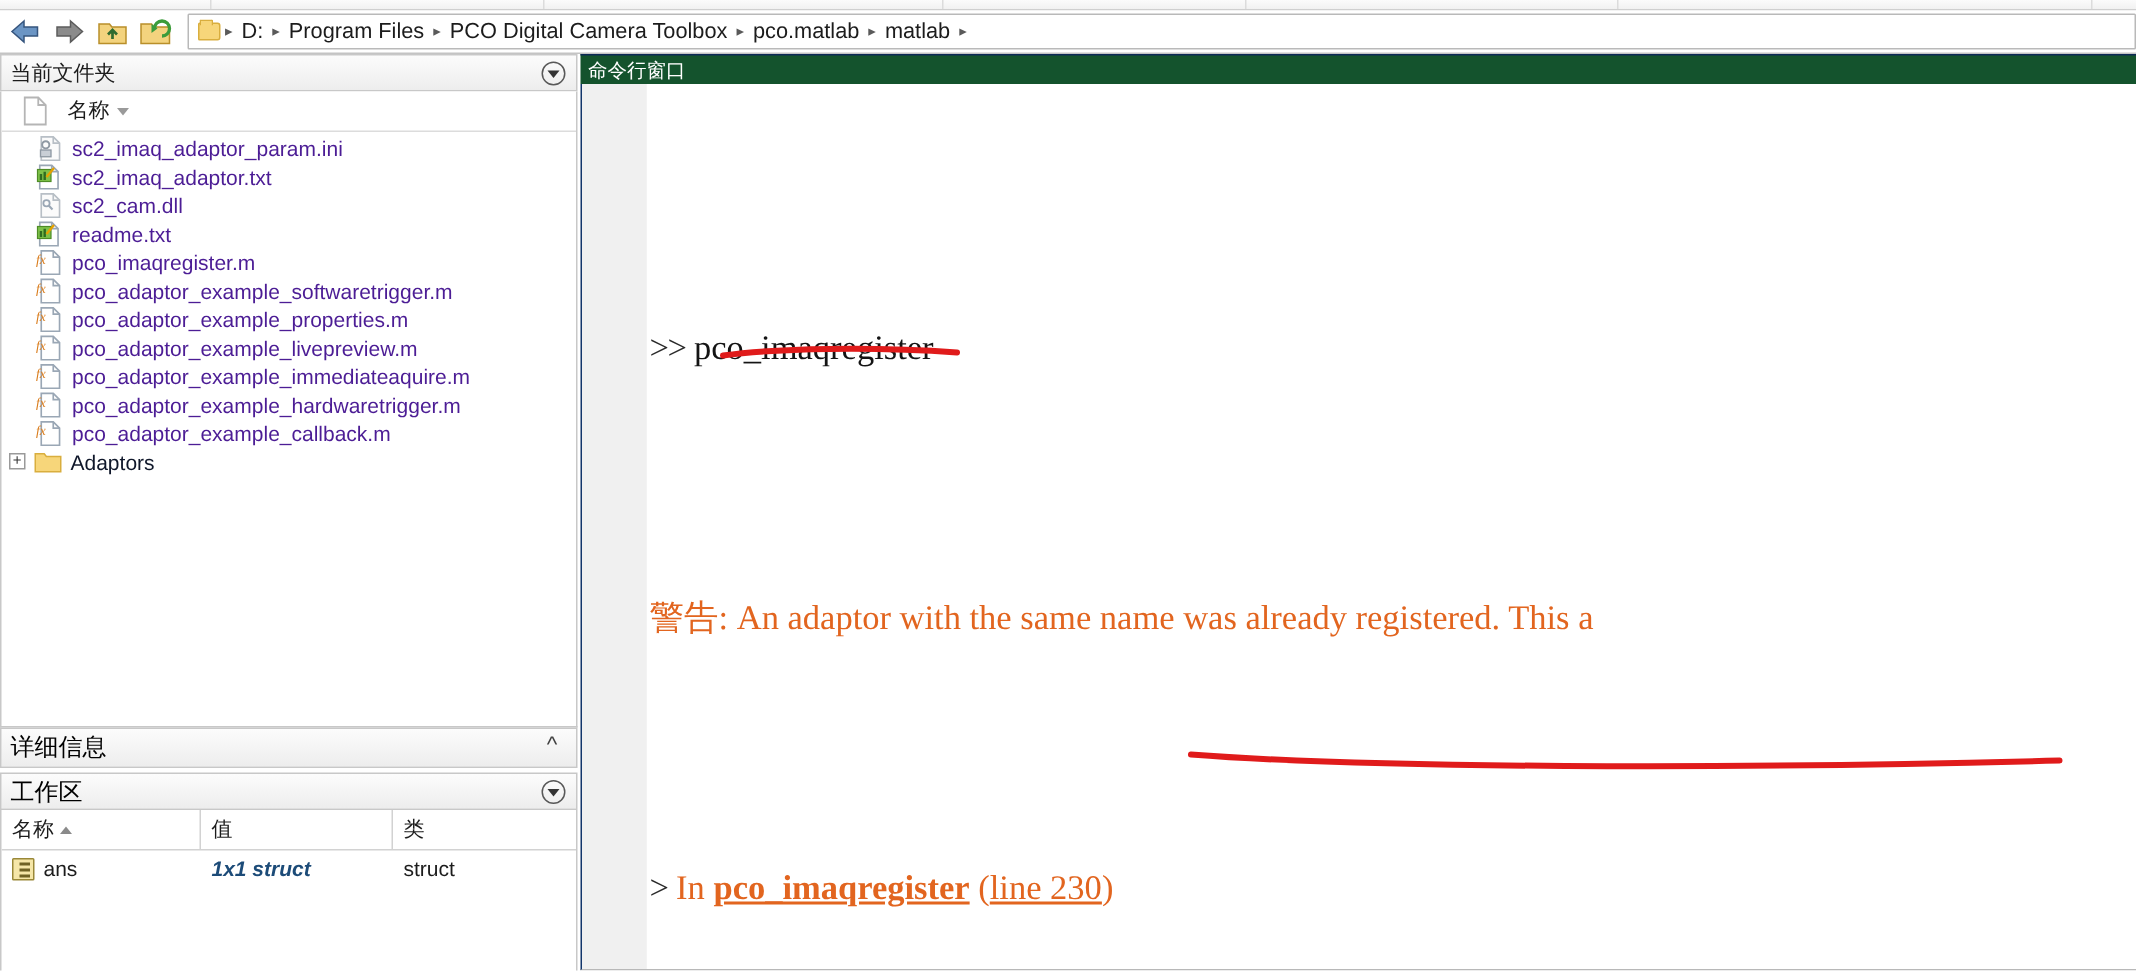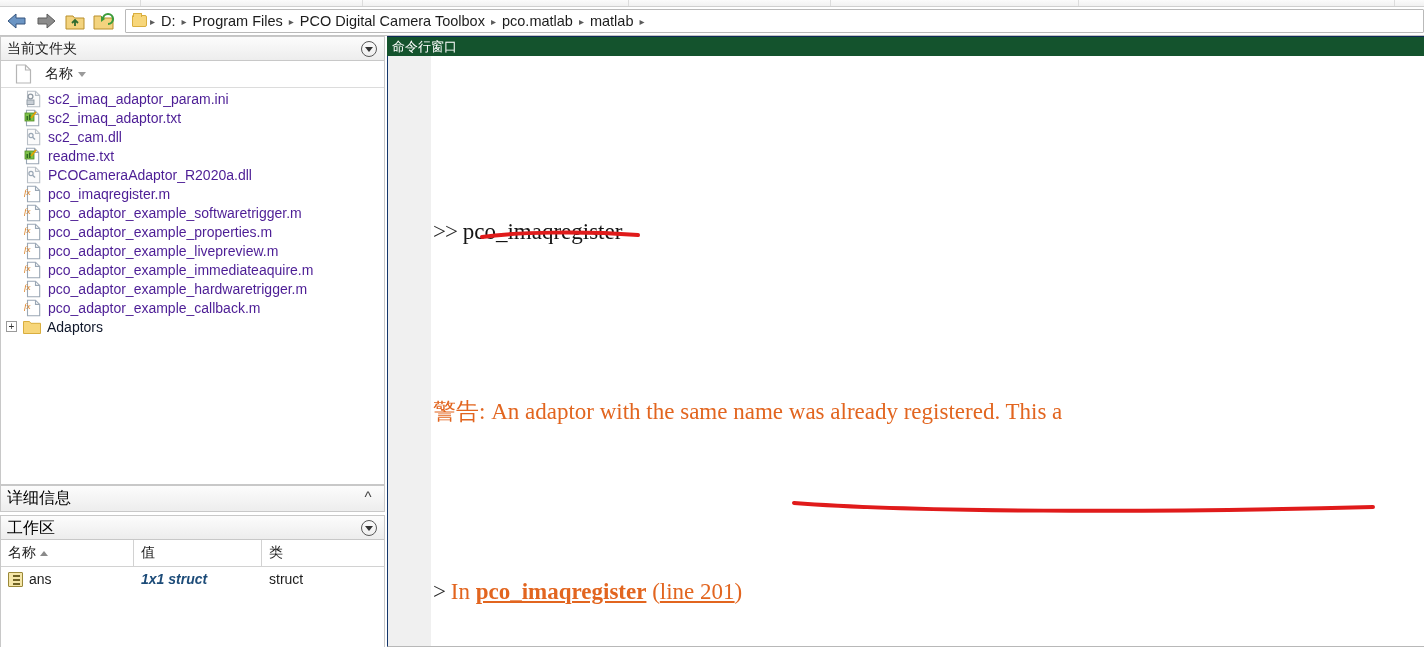--- a/index.html
+++ b/index.html
@@ -284,29 +284,20 @@
                 <path d="M11.5 1.2 v4.2 h4.2" fill="none" stroke="#9aa7b5" stroke-width="1.1"></path>
                 <rect x="2" y="4" width="9" height="8" fill="#7fc24a" stroke="#4e8c25" stroke-width="0.8"></rect>
                 <rect x="3.5" y="7" width="1.6" height="4" fill="#2f6b1f"></rect>
                 <rect x="6" y="5.5" width="1.6" height="5.5" fill="#2f6b1f"></rect>
                 <path d="M8 9 L13 3" stroke="#e6a100" stroke-width="1.6"></path>
               </svg></span>
             <span class="fname">readme.txt</span>
           </div>
           <div class="frow">
             <span class="ficon"><svg width="20" height="18" viewBox="0 0 20 18">
-                <path d="M4.5 1.2 h8 l4.2 4.2 v11.4 h-12.2 Z" fill="#fbfbfb" stroke="#b8bfc6" stroke-width="1.1"></path>
-                <path d="M12.5 1.2 v4.2 h4.2" fill="none" stroke="#b8bfc6" stroke-width="1.1"></path>
-                <circle cx="8" cy="7.5" r="2.1" fill="none" stroke="#9aa7b5" stroke-width="1.2"></circle>
-                <path d="M9.6 9.2 L12 11.6" stroke="#9aa7b5" stroke-width="1.4"></path>
-              </svg></span>
-            <span class="fname">PCOCameraAdaptor_R2020a.dll</span>
-          </div>
-          <div class="frow">
-            <span class="ficon"><svg width="20" height="18" viewBox="0 0 20 18">
                 <path d="M4.5 1.2 h8 l4.2 4.2 v11.4 h-12.2 Z" fill="#ffffff" stroke="#9aa7b5" stroke-width="1.1"></path>
                 <path d="M12.5 1.2 v4.2 h4.2" fill="none" stroke="#9aa7b5" stroke-width="1.1"></path>
                 <text x="1" y="10" font-family="Liberation Serif, serif" font-style="italic" font-size="9" fill="#d97b1a">fx</text>
               </svg></span>
             <span class="fname">pco_imaqregister.m</span>
           </div>
           <div class="frow">
             <span class="ficon"><svg width="20" height="18" viewBox="0 0 20 18">
                 <path d="M4.5 1.2 h8 l4.2 4.2 v11.4 h-12.2 Z" fill="#ffffff" stroke="#9aa7b5" stroke-width="1.1"></path>
                 <path d="M12.5 1.2 v4.2 h4.2" fill="none" stroke="#9aa7b5" stroke-width="1.1"></path>
@@ -405,21 +396,21 @@
       <span>命令行窗口</span>
     </div>
     <div class="cmd-body">
       <div class="cmd-gutter"></div>
       <div class="cmd-text">
 
         <div class="cl"><span class="prompt">&gt;&gt;</span><span> pco_imaqregister</span></div>
 
         <div class="cl orange"><span>警告: An adaptor with the same name was already registered. This a</span></div>
 
-        <div class="cl orange"><span class="prompt orange">&gt;</span><span> In </span><span class="link-orange">pco_imaqregister</span><span> (</span><span class="link-orange2">line 201</span><span>)</span></div>
+        <div class="cl orange"><span class="prompt orange">&gt;</span><span> In </span><span class="link-orange">pco_imaqregister</span><span> (</span><span class="link-orange2">line 230</span><span>)</span></div>
 
         
 
         
 
         
 
         
 
         

